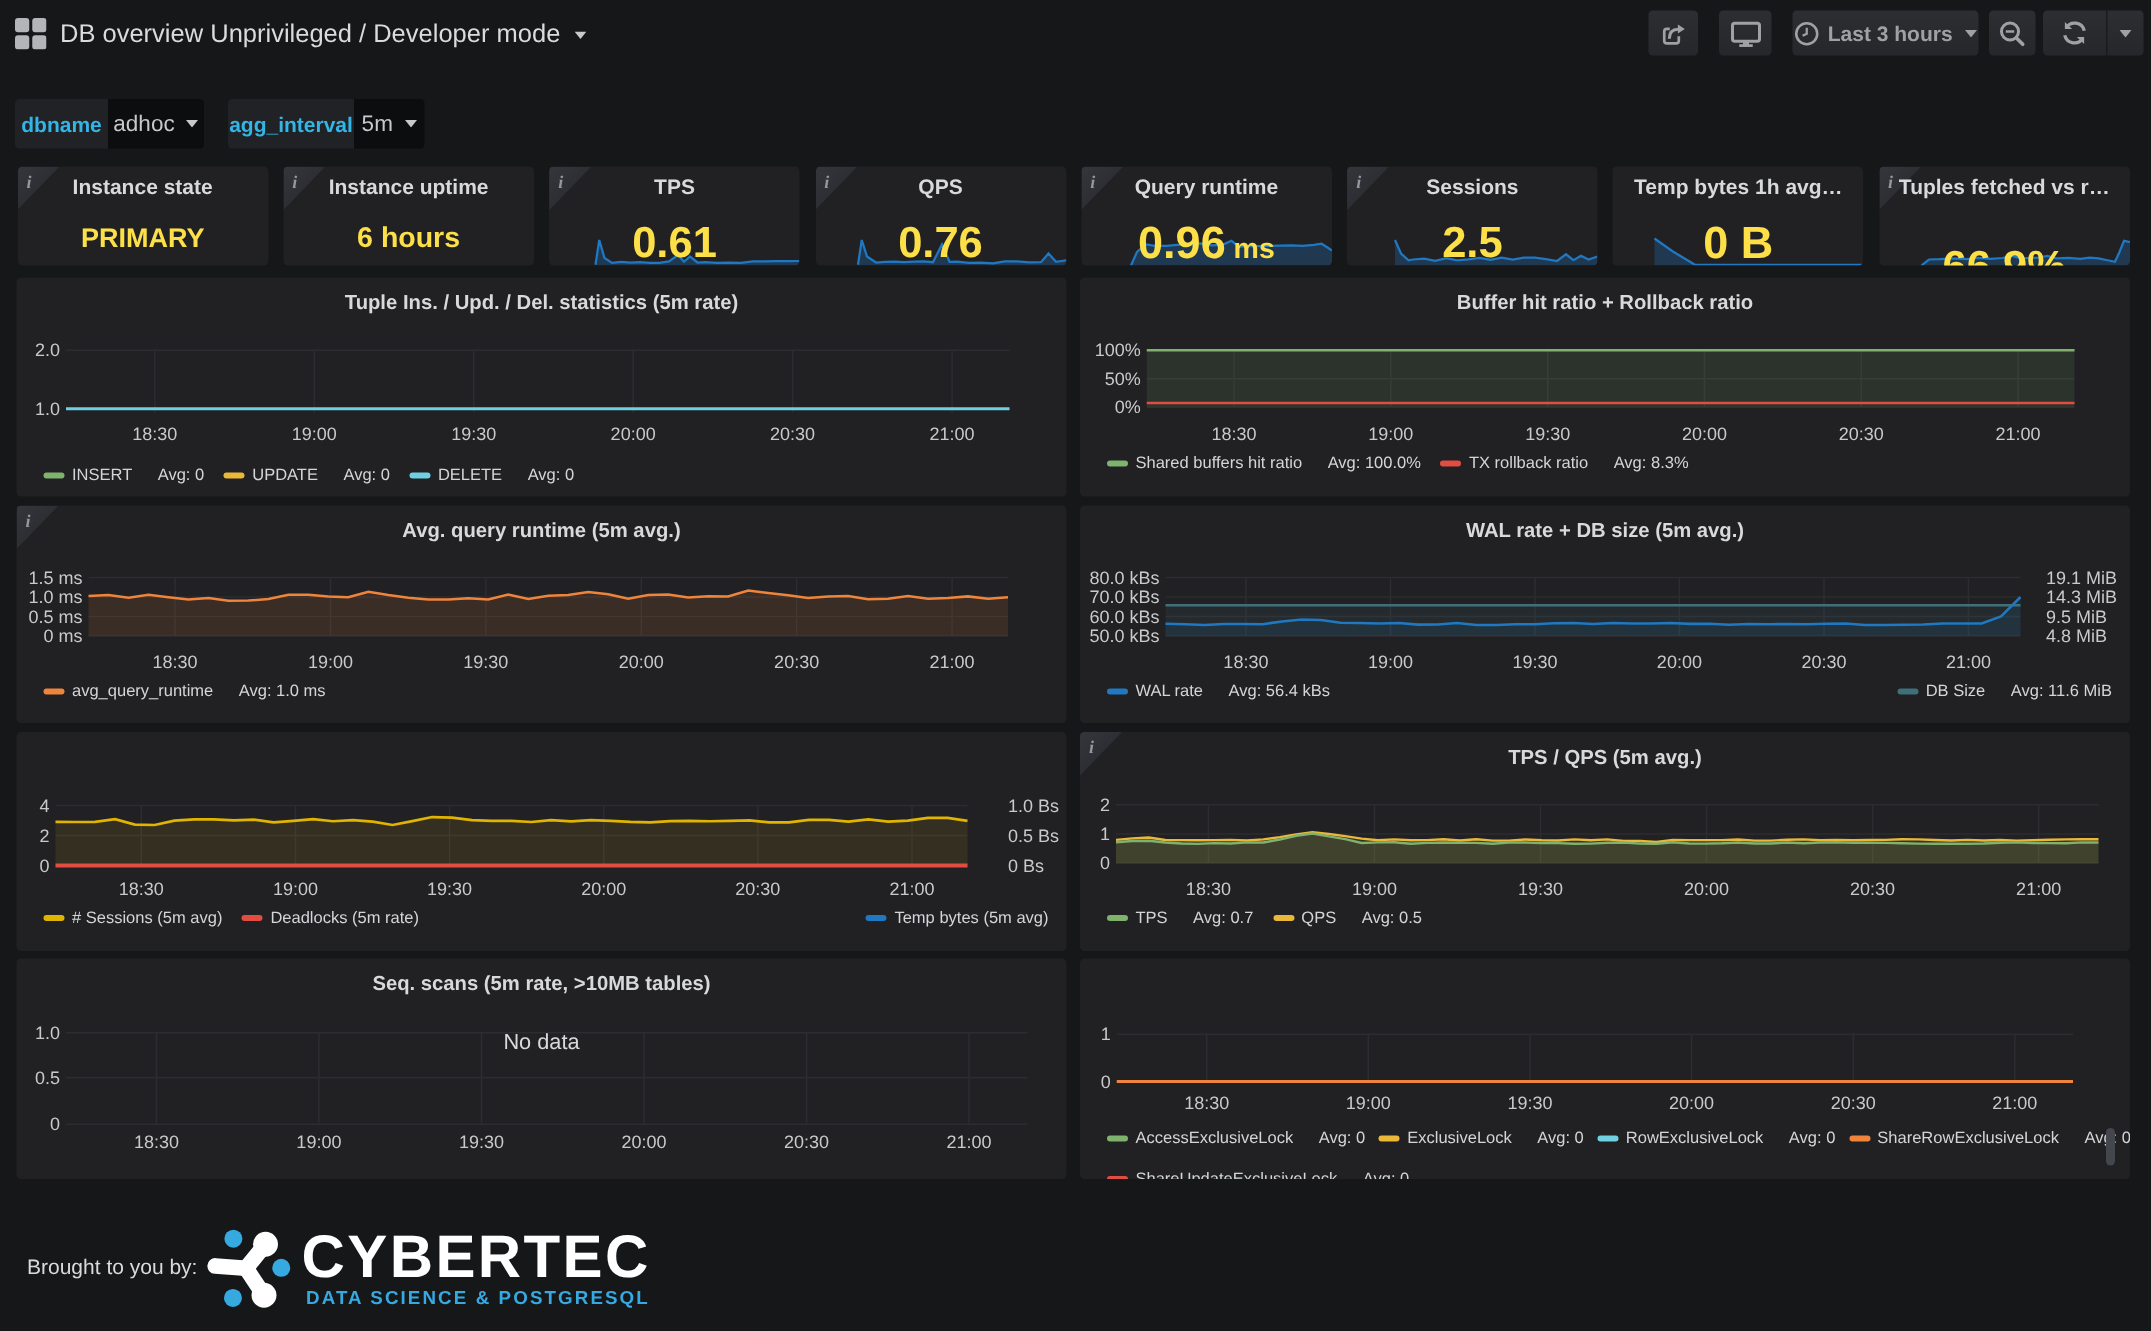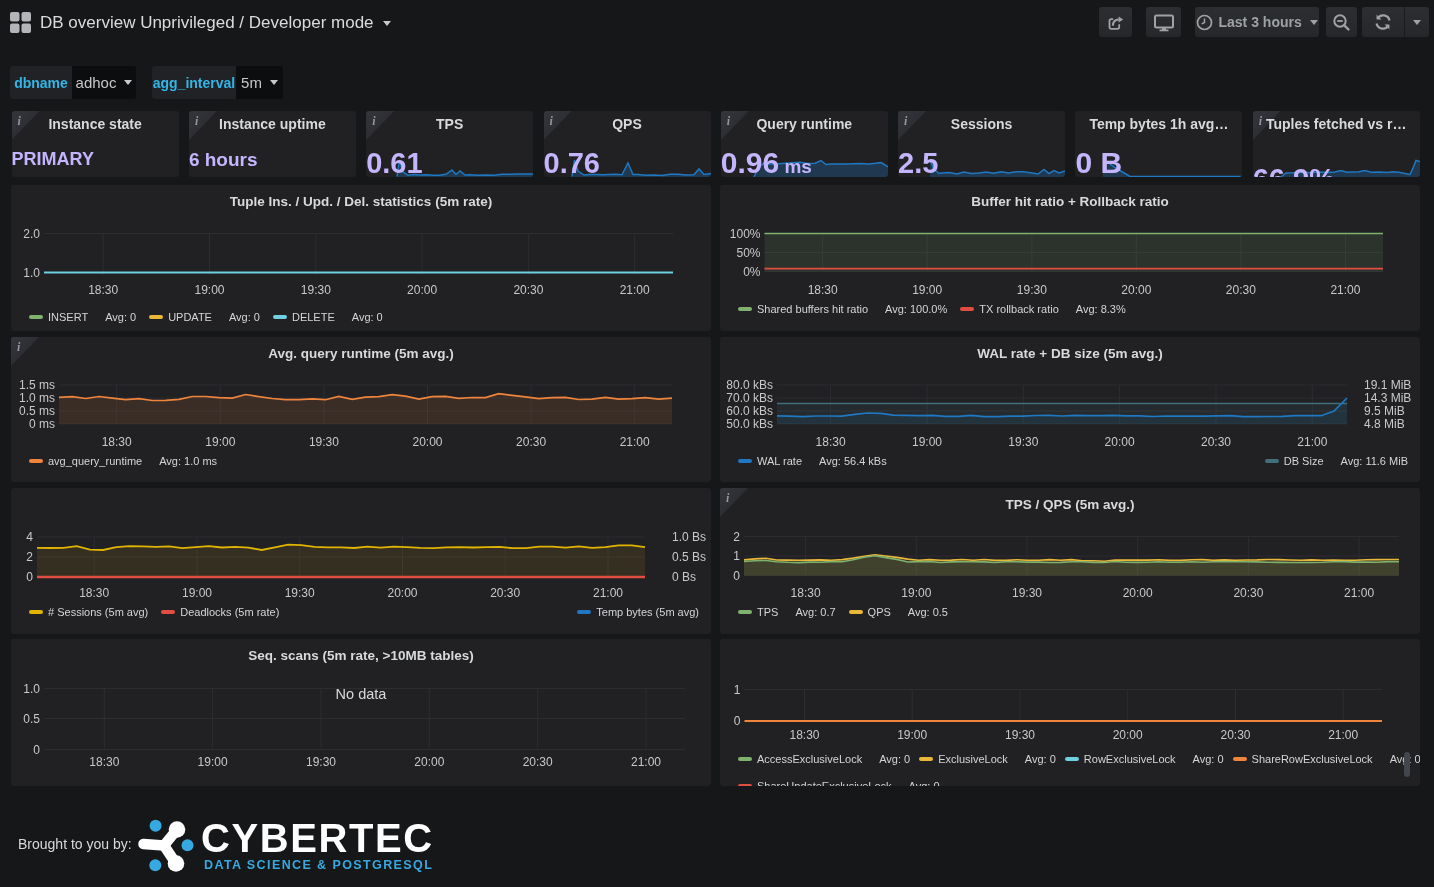--- a/index.html
+++ b/index.html
@@ -1,19 +1,19 @@
 <!DOCTYPE html>
 <html><head><meta charset="utf-8">
 <style>
 * { margin:0; padding:0; box-sizing:border-box; }
 html,body { width:1434px; height:887px; background:#161719; font-family:"Liberation Sans",sans-serif; overflow:hidden; position:relative; }
 .panel { position:absolute; background:#212124; border-radius:3px; overflow:hidden; }
 .ptitle { position:absolute; top:9px; left:0; right:0; text-align:center; font-size:13.5px; font-weight:bold; color:#d8d9da; }
 .stitle { position:absolute; top:5px; left:0; right:0; text-align:center; font-size:14px; font-weight:bold; color:#d8d9da; }
-.sval { position:absolute; left:0; right:0; text-align:left; color:#c4b5fd; font-weight:bold; transform:translateY(-50%); line-height:1; }
+.sval { position:absolute; left:0; right:0; text-align:center; color:#fde047; font-weight:bold; transform:translateY(-50%); line-height:1; }
 .icorner { position:absolute; top:0; left:0; width:28px; height:29px; background:linear-gradient(135deg,#35363b 0%,#2c2d32 60%,#26272b 100%); clip-path:polygon(0 0,100% 0,0 100%); }
 .icorner:after { content:""; }
 .iglyph { position:absolute; top:3px; left:6px; font-family:"Liberation Serif",serif; font-style:italic; font-weight:bold; font-size:12px; color:#94979b; }
 .legend { position:absolute; display:flex; align-items:center; font-size:11px; color:#d4d5d7; white-space:nowrap; }
 .li { display:inline-flex; align-items:center; }
 .ld { display:inline-block; width:14px; height:4px; border-radius:2px; margin-right:5px; }
 .lv { margin-left:17px; }
 .navbtn { position:absolute; top:7px; height:30px; background:linear-gradient(#2c2e32,#25272a); border-radius:3px; display:flex; align-items:center; justify-content:center; white-space:nowrap; }
 .vlabel { position:absolute; top:66px; height:33px; background:#202226; color:#33b5e5; font-size:14px; font-weight:bold; display:flex; align-items:center; justify-content:center; border-radius:3px 0 0 3px; }
 .vval { position:absolute; top:66px; height:33px; background:#0c0d0f; color:#c7c8ca; font-size:15px; display:flex; align-items:center; justify-content:center; border-radius:0 3px 3px 0; gap:8px; }

